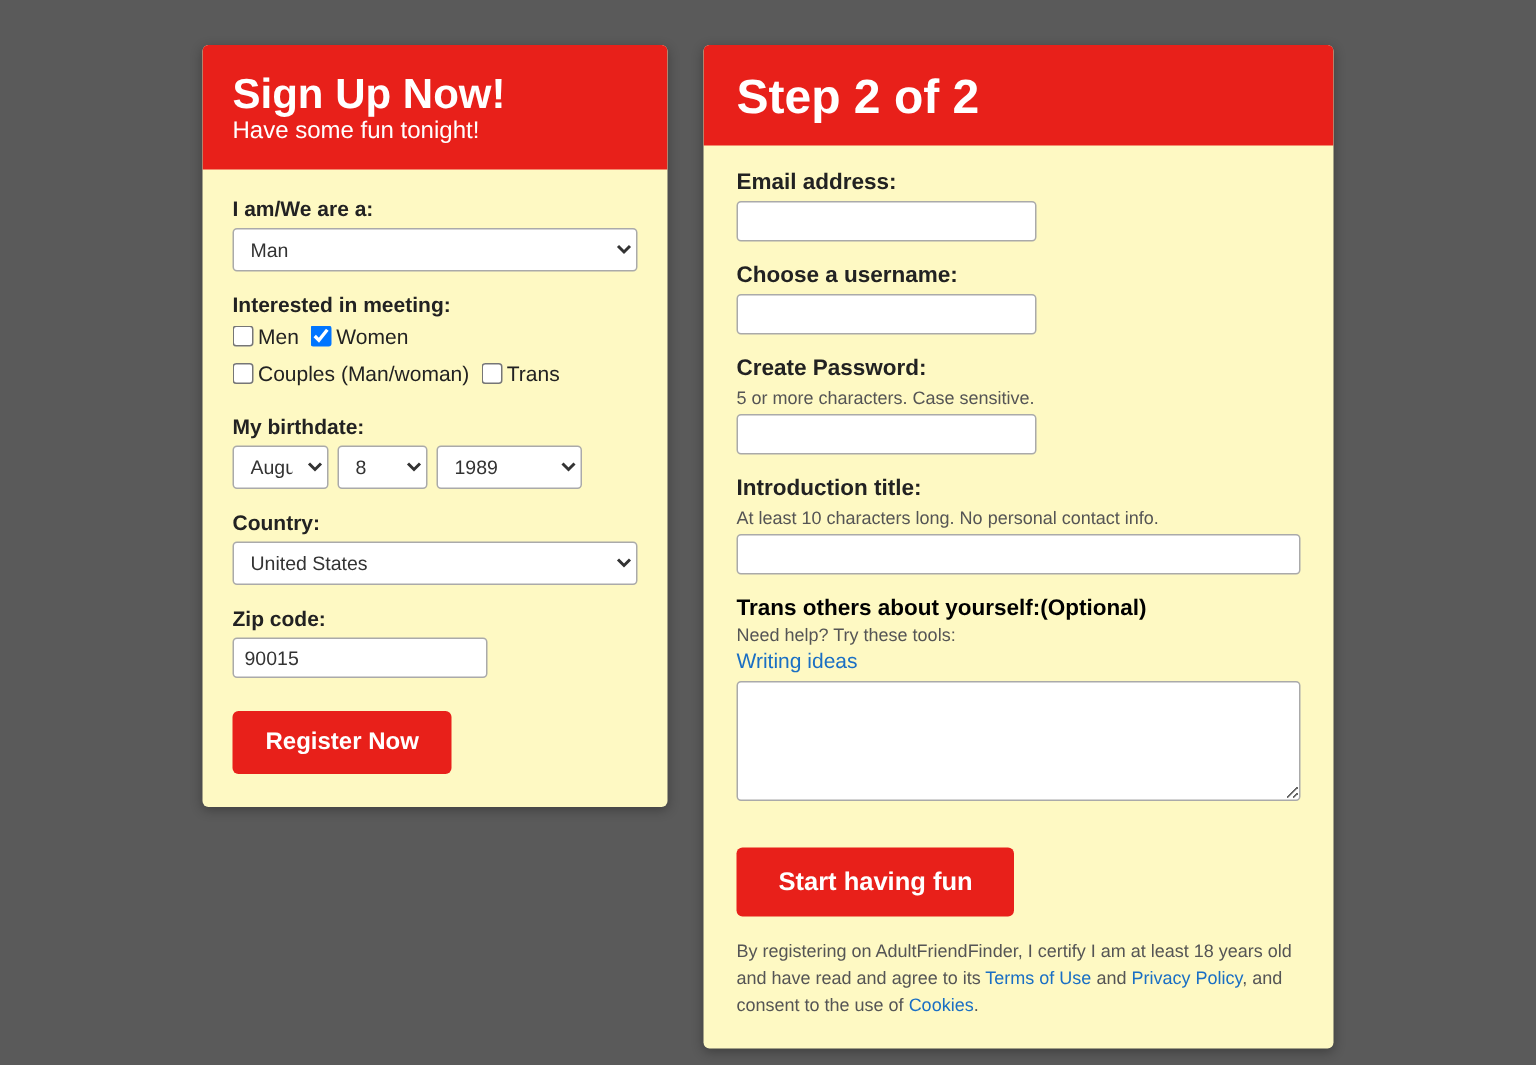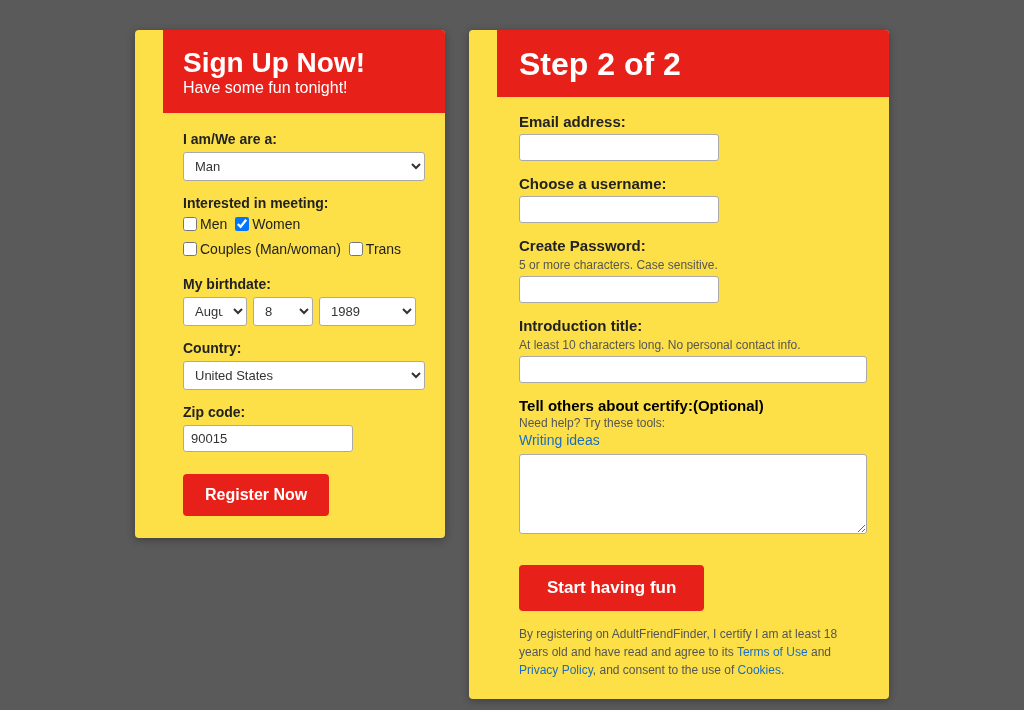--- a/index.html
+++ b/index.html
@@ -10,25 +10,24 @@
       display: flex;
       align-items: flex-start;
       justify-content: center;
       padding: 30px 20px;
       min-height: 710px;
       gap: 24px;
     }
 
     
     .card {
-      background: #fde047;
+      background: #fef9c3;
       border-radius: 4px;
       overflow: hidden;
       box-shadow: 0 2px 8px rgba(0,0,0,0.3);
-      padding-left: 28px;
     }
     .card-left {
       width: 310px;
     }
     .card-right {
       width: 420px;
     }
 
     .card-header {
       background: #e8201a;
@@ -319,21 +318,21 @@
       <input type="password" class="input-full" style="">
     </div>
 
     <div class="form-group">
       <label>Introduction title:</label>
       <p class="hint-text">At least 10 characters long. No personal contact info.</p>
       <input type="text" class="title-input-full" style="">
     </div>
 
     <div class="form-group">
-      <p class="optional-label">Tell others about certify:(Optional)</p>
+      <p class="optional-label">Trans others about yourself:(Optional)</p>
       <p class="optional-hint">Need help? Try these tools:</p>
       <a href="#" class="writing-link">Writing ideas</a>
       <textarea style=""></textarea>
     </div>
 
     <button class="btn-start">Start having fun</button>
 
     <p class="legal-text">
       <span>By registering on AdultFriendFinder, I certify I am at least 18 years old and have read and agree to its </span><a href="#">Terms of Use</a><span> and </span><a href="#">Privacy Policy</a><span>, and consent to the use of </span><a href="#">Cookies</a><span>.</span>
     </p>

